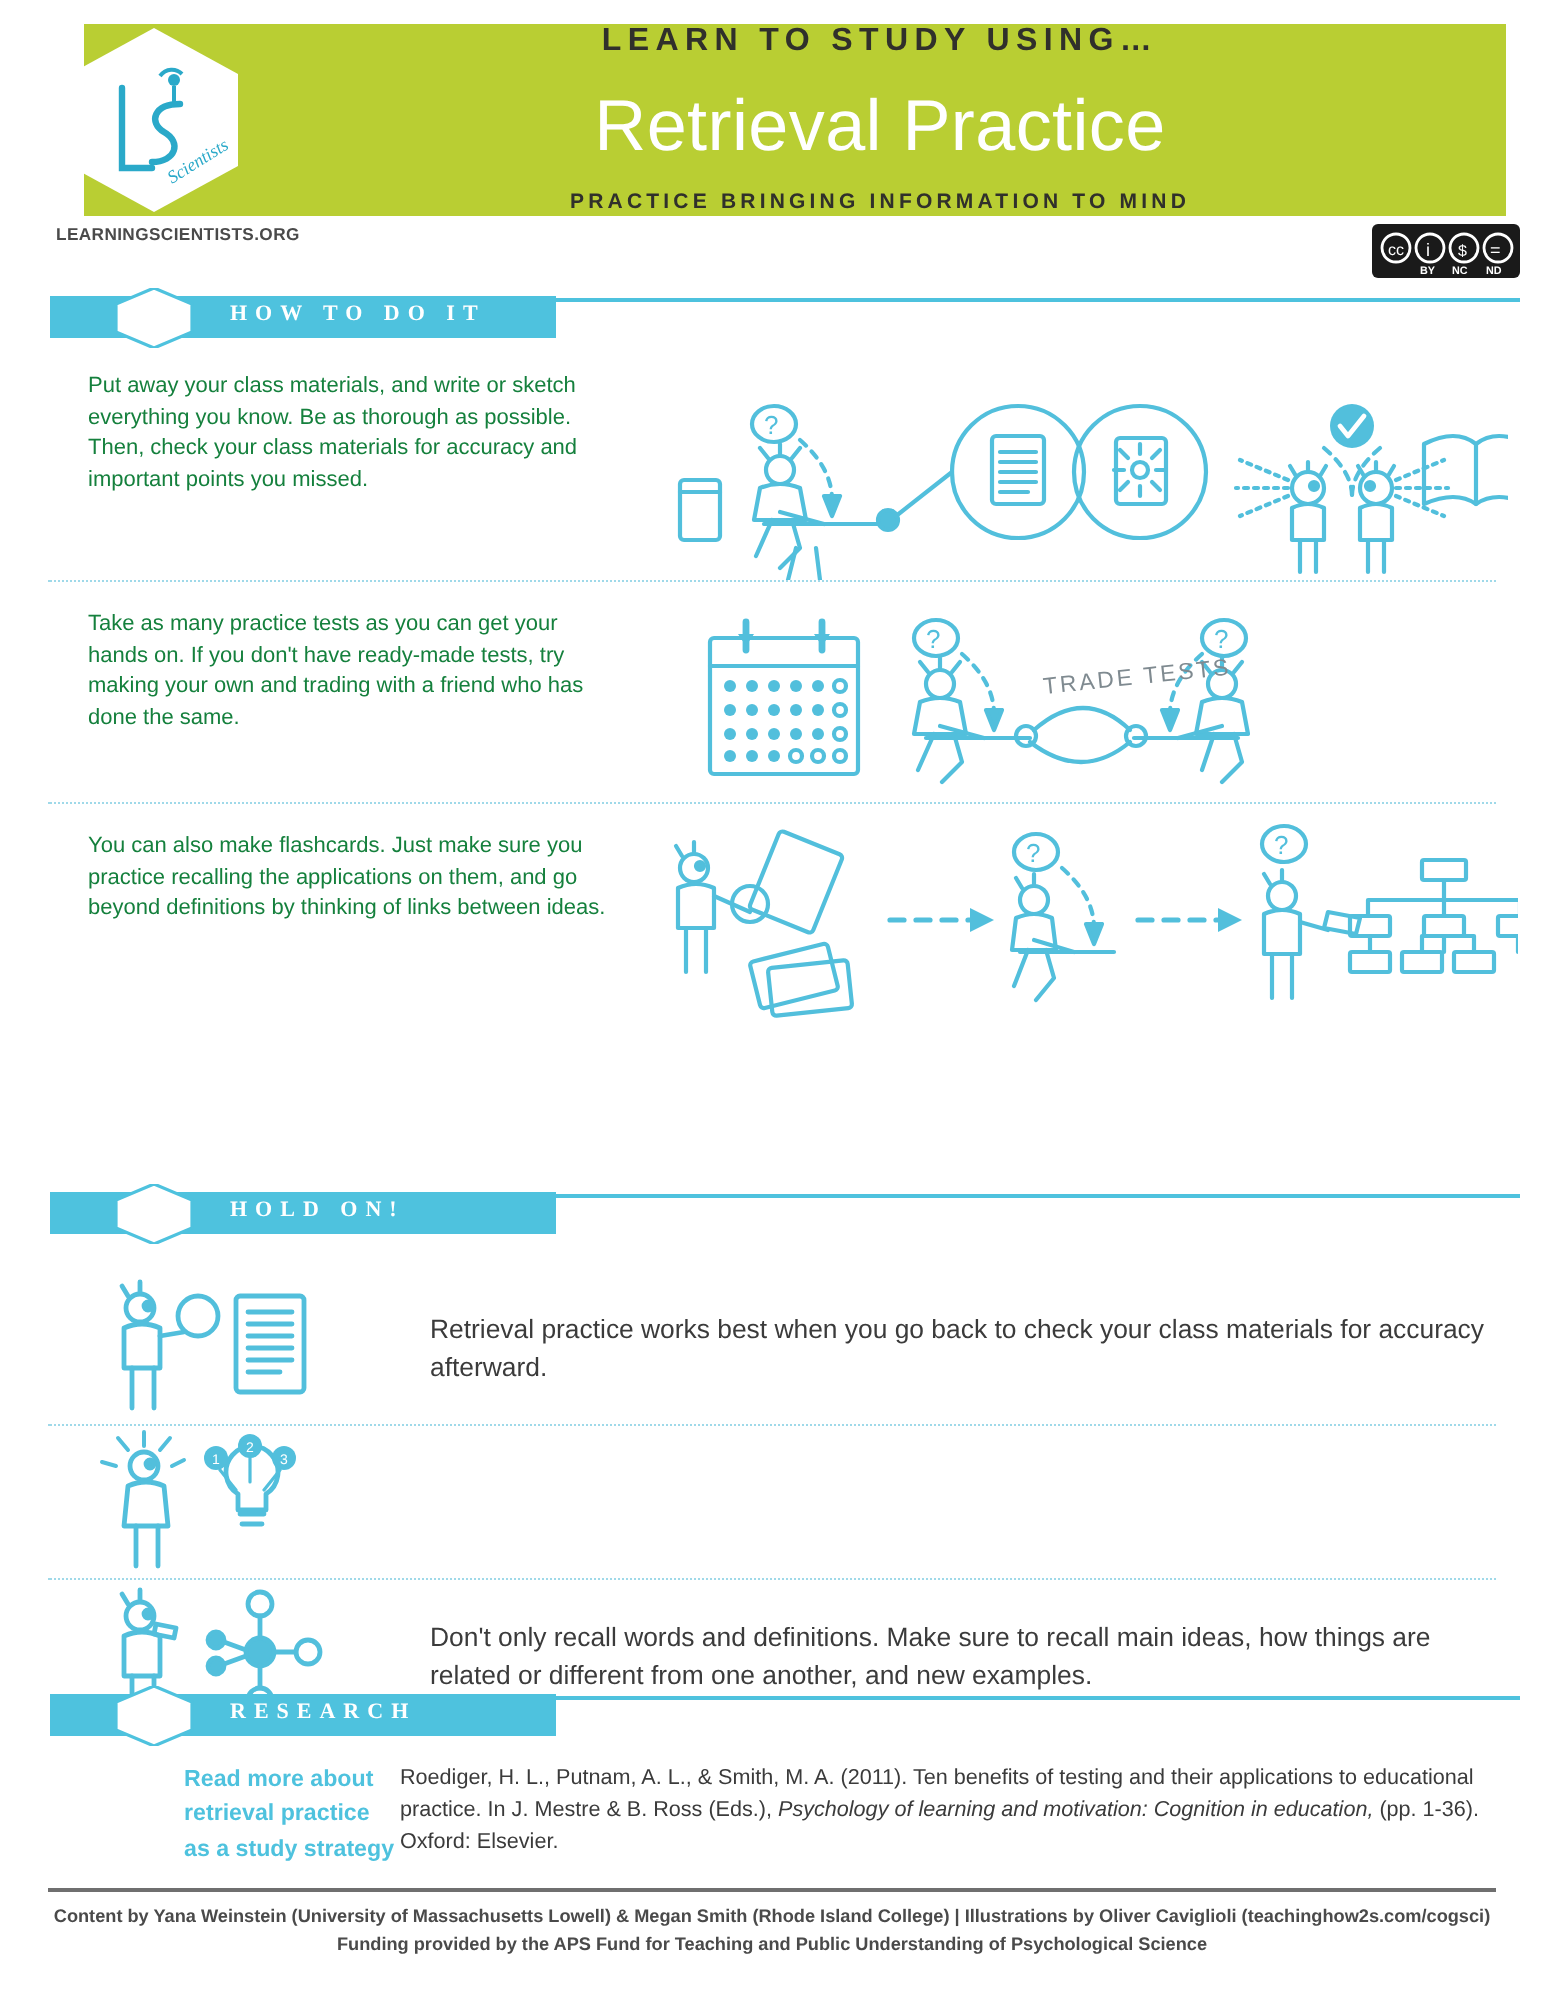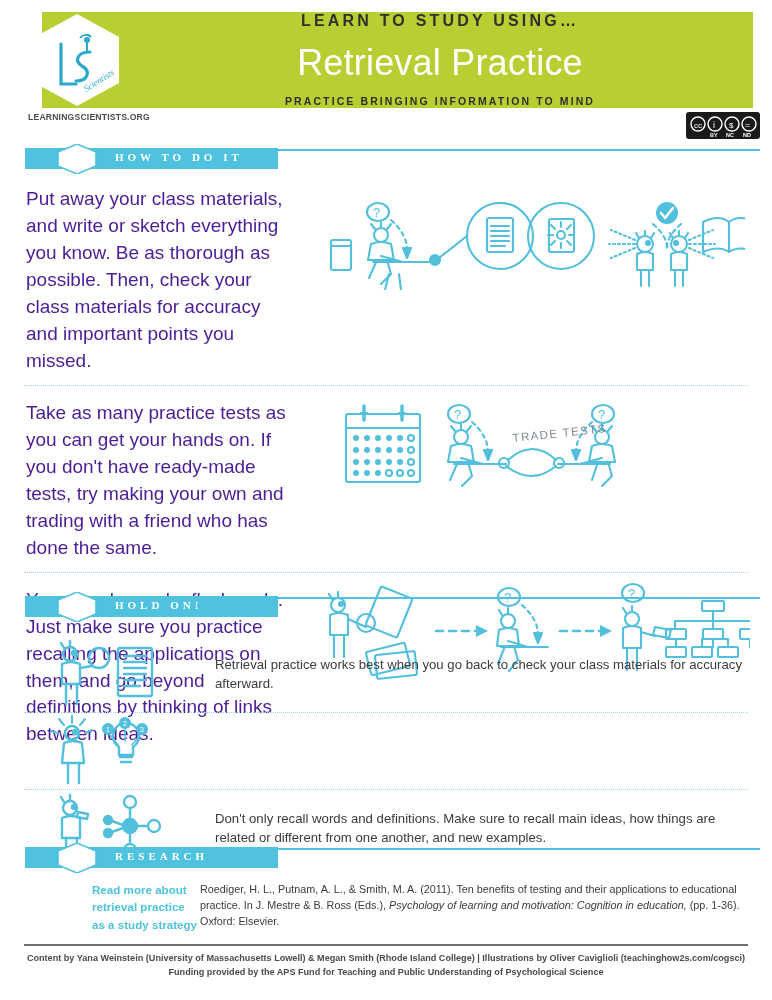--- a/index.html
+++ b/index.html
@@ -59,21 +59,21 @@
   .section-head .label{
     position:absolute;left:115px;top:7px;font-size:11px;font-weight:bold;
     letter-spacing:4px;color:#ffffff;
   }
   .dotted{
     border-top:1.5px dotted #9fd9e9;
     margin:0 24px;height:0;
   }
   .howrow{display:flex;align-items:flex-start;}
   .howtext{
-    width:262px;padding:14px 0 10px 26px;font-size:19px;line-height:1.42;color:#4c1d95;
+    width:262px;padding:14px 0 10px 44px;font-size:11px;line-height:1.42;color:#15803d;
   }
   .howart{flex:1;display:flex;align-items:center;justify-content:center;padding-top:6px;}
 
   
   .holdrow{display:flex;align-items:center;min-height:76px;}
   .holdicon{width:215px;display:flex;align-items:center;justify-content:center;}
   .holdtext{
     flex:1;padding:10px 20px 10px 0;font-size:13.2px;line-height:1.46;color:#3b3b3b;
   }
 

